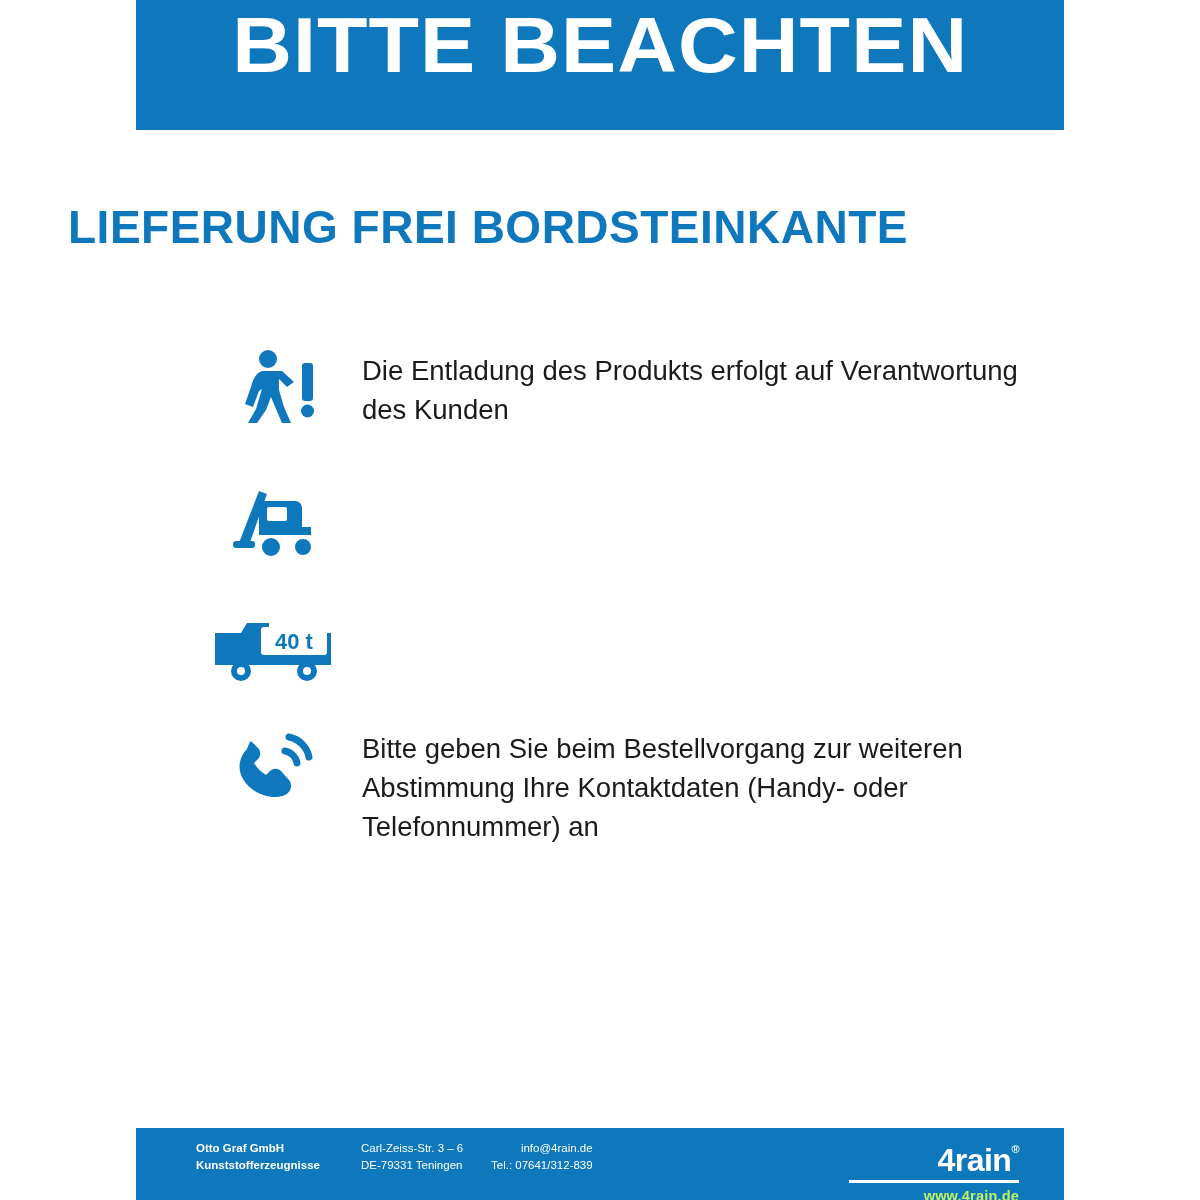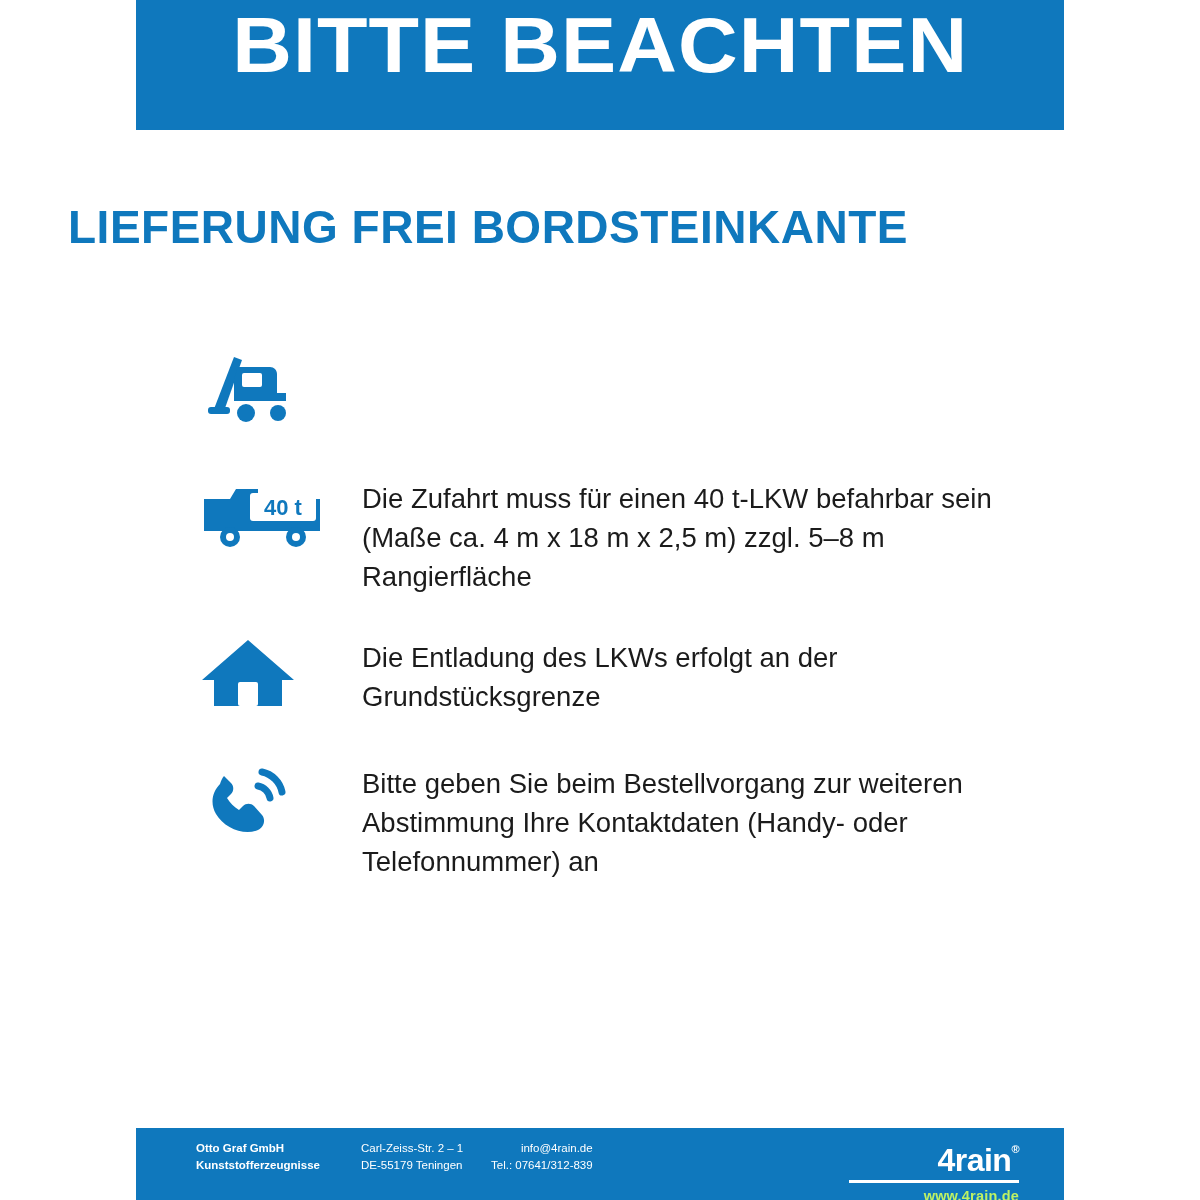--- a/index.html
+++ b/index.html
@@ -66,21 +66,21 @@
   }
   .row {
     display: flex;
     align-items: flex-start;
     margin-bottom: 42px;
   }
   .row .icon-cell {
     width: 150px;
     min-width: 150px;
     display: flex;
-    justify-content: flex-start;
+    justify-content: center;
     align-items: flex-start;
     padding-top: 4px;
   }
   .row .text-cell {
     flex: 1;
     color: #1b1b1b;
     font-size: 27.5px;
     line-height: 1.42;
     padding-top: 6px;
     padding-left: 12px;
@@ -153,20 +153,35 @@
 <div class="page">
 
   <div class="header-banner">
     <div class="header-title">BITTE BEACHTEN</div>
   </div>
 
   <div class="subtitle">LIEFERUNG FREI BORDSTEINKANTE</div>
 
   <div class="list">
 
+    <div class="row row-1">
+      <div class="icon-cell">
+        <svg width="86" height="76" viewBox="0 0 86 76" aria-hidden="true">
+          <g fill="#0f78bd">
+            <circle cx="36" cy="10" r="9"></circle>
+            <path d="M30 22 C24 24 21 30 19 38 L13 55 L21 58 L27 42 L30 40 L24 60 L16 74 L25 74 L34 61 L39 48 L44 60 L50 74 L59 74 L52 58 L47 41 L47 30 L55 38 L62 33 L50 22 Z"></path>
+          </g>
+          <g fill="#0f78bd">
+            <rect x="70" y="14" width="11" height="38" rx="3"></rect>
+            <circle cx="75.5" cy="62" r="6.5"></circle>
+          </g>
+        </svg>
+      </div>
+      <div class="text-cell">Die Entladung des Produkts erfolgt auf Verantwortung des Kunden</div>
+    </div>
 
     <div class="row row-2">
       <div class="icon-cell">
         <svg width="100" height="76" viewBox="0 0 100 76" aria-hidden="true">
           <g fill="#0f78bd">
             <path d="M14 60 L34 8 L42 11 L24 62 Z"></path>
             <path d="M38 18 L70 18 C74 18 77 21 77 25 L77 44 L86 44 L86 52 L34 52 L34 30 Z"></path>
             <rect x="42" y="24" width="20" height="14" rx="2" fill="#ffffff"></rect>
             <circle cx="46" cy="64" r="9"></circle>
             <circle cx="78" cy="64" r="8"></circle>
@@ -183,34 +198,22 @@
             <path d="M4 22 L30 22 L36 12 L58 12 L58 22 L120 22 L120 54 L4 54 Z"></path>
             <circle cx="30" cy="60" r="10"></circle>
             <circle cx="96" cy="60" r="10"></circle>
             <circle cx="30" cy="60" r="4" fill="#ffffff"></circle>
             <circle cx="96" cy="60" r="4" fill="#ffffff"></circle>
             <rect x="50" y="16" width="66" height="28" rx="3" fill="#ffffff"></rect>
           </g>
           <text x="83" y="38" font-family="Liberation Sans, sans-serif" font-size="22" font-weight="bold" fill="#0f78bd" text-anchor="middle">40 t</text>
         </svg>
       </div>
-      <div class="text-cell">Die Zufahrt muss für einen 40 t-LKW befahrbar sein (Maße ca. 4 m x 18 m x 2,5 m) zzgl. 5–8 m Rangierfläche</div>
-    </div>
-
-    <div class="row row-4">
-      <div class="icon-cell">
-        <svg width="96" height="76" viewBox="0 0 96 76" aria-hidden="true">
-          <g fill="#0f78bd">
-            <path d="M48 4 L94 44 L82 44 L82 70 L14 70 L14 44 L2 44 Z"></path>
-            <rect x="38" y="46" width="20" height="24" rx="2" fill="#ffffff"></rect>
-          </g>
-        </svg>
-      </div>
-      <div class="text-cell">Die Entladung des LKWs erfolgt an der Grundstücksgrenze</div>
-    </div>
+    </div>
+
 
     <div class="row row-5">
       <div class="icon-cell">
         <svg width="96" height="80" viewBox="0 0 96 80" aria-hidden="true">
           <g fill="#0f78bd">
             <path d="M20 22 C12 30 10 42 16 52 C24 66 44 74 58 68 C64 65 66 58 62 53 L54 44 C51 41 46 41 43 44 L39 48 C34 45 30 41 27 36 L31 32 C34 29 34 24 31 21 L24 14 C22 16 21 19 20 22 Z"></path>
             <path d="M62 10 C72 12 80 20 82 30" fill="none" stroke="#0f78bd" stroke-width="7" stroke-linecap="round"></path>
             <path d="M58 24 C64 25 69 30 70 36" fill="none" stroke="#0f78bd" stroke-width="7" stroke-linecap="round"></path>
           </g>
         </svg>
@@ -220,22 +223,22 @@
 
   </div>
 
   <div class="footer">
     <div class="footer-inner">
       <div class="f-col c1">
         <div>Otto Graf GmbH</div>
         <div>Kunststofferzeugnisse</div>
       </div>
       <div class="f-col c2">
-        <div>Carl-Zeiss-Str. 2 – 1</div>
-        <div>DE-55179 Teningen</div>
+        <div>Carl-Zeiss-Str. 3 – 6</div>
+        <div>DE-79331 Teningen</div>
       </div>
       <div class="f-col c3">
         <div>info@4rain.de</div>
         <div>Tel.: 07641/312-839</div>
       </div>
       <div class="logo-block">
         <div class="logo-mark"><span>4rain</span><span class="reg">®</span></div>
         <div class="logo-rule"></div>
         <div class="logo-url">www.4rain.de</div>
       </div>

